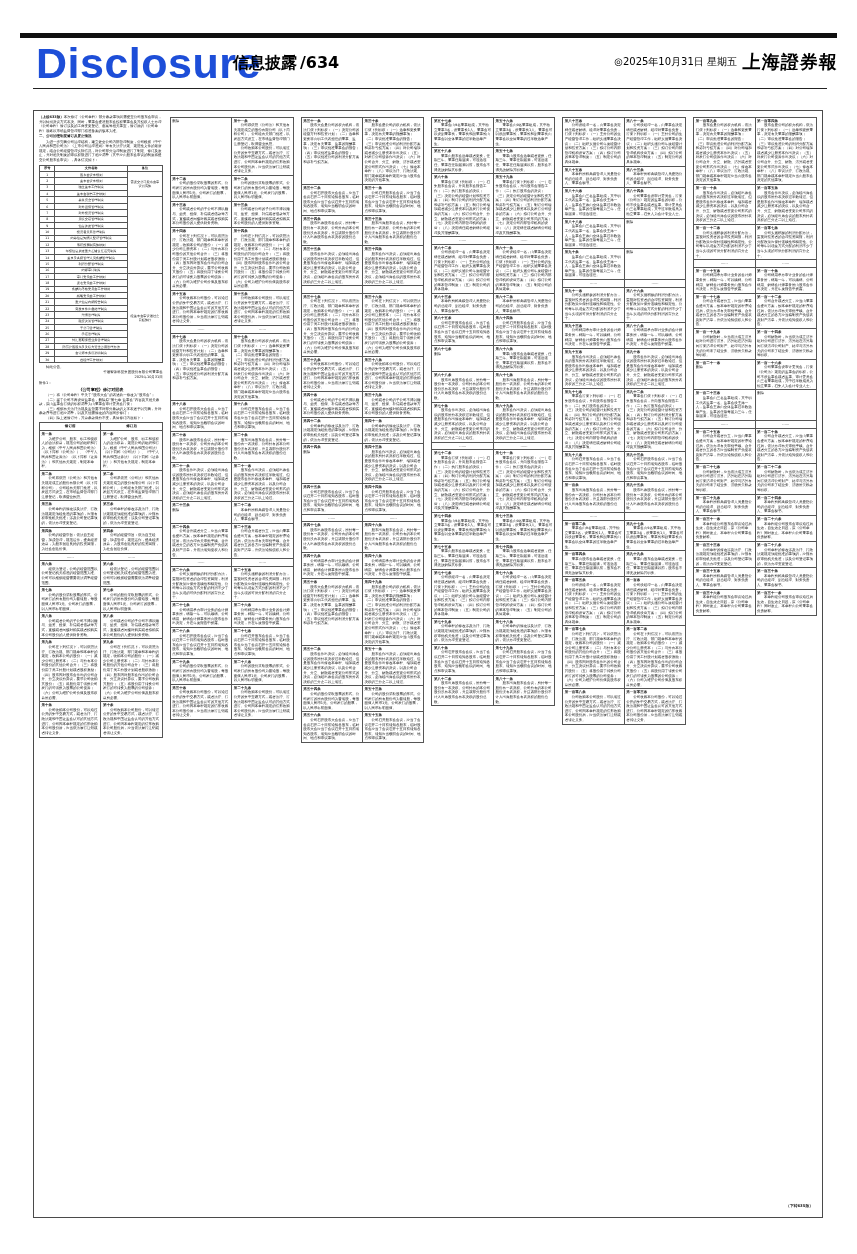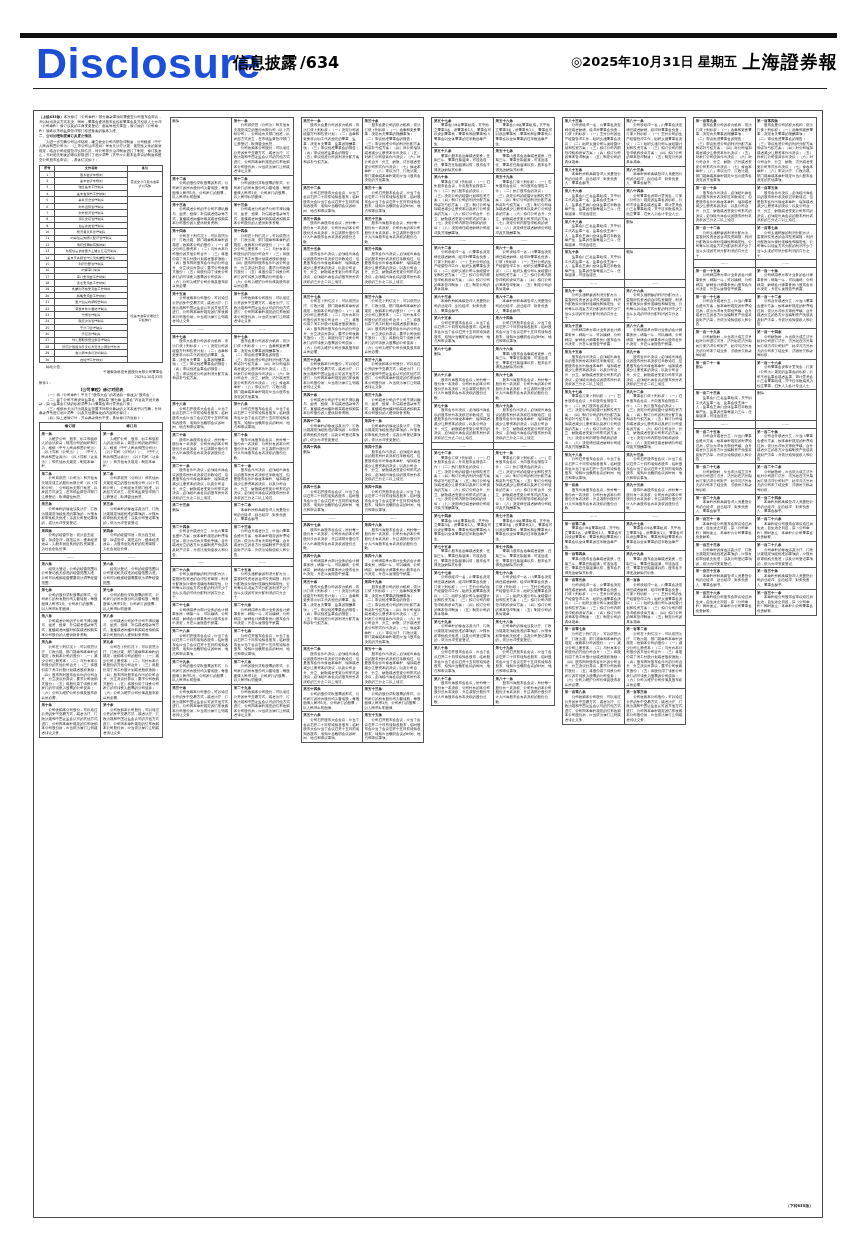--- a/index.html
+++ b/index.html
@@ -4,21 +4,21 @@
 <style>
   html,body{margin:0;padding:0;background:#fff;}
   body{width:857px;height:1254px;position:relative;overflow:hidden;
        font-family:"DejaVu Sans","Liberation Sans",sans-serif;color:#141414;}
   .topbar{position:absolute;left:20px;top:33px;width:817px;height:5px;background:#101010;}
   .brand{position:absolute;left:36px;top:42px;font-size:43px;line-height:43px;font-weight:800;
          color:#1d4ed8;letter-spacing:0.5px;font-family:"Liberation Sans",sans-serif;}
   .section-title{position:absolute;left:233px;top:53px;font-size:16px;font-weight:bold;color:#000;}
   .section-title .pageno{font-weight:bold;margin-left:3px;}
   .right-head{position:absolute;right:19px;top:50px;display:flex;align-items:center;gap:6px;}
-  .head-date{font-size:13px;font-weight:bold;color:#000;}
+  .head-date{font-size:10px;font-weight:normal;color:#000;}
   .masthead{font-size:18px;font-weight:bold;font-family:"DejaVu Serif","Liberation Serif",serif;
             transform:skewX(-4deg);letter-spacing:1px;color:#000;}
   .headrule{position:absolute;left:33px;top:88px;width:794px;height:1px;background:#222;}
   .content-box{position:absolute;left:33px;top:110px;width:790px;height:1108px;border:1px solid #4a4a4a;
                box-sizing:border-box;padding:4px 5px;display:flex;gap:7px;overflow:hidden;background:#fff;}
   .col{flex:1 1 0;min-width:0;overflow:hidden;font-size:3.5px;line-height:1.32;}
   p{margin:0;}
   .para{text-indent:2em;word-break:break-all;}
   .dots{text-indent:0;text-align:center;}
   .del{text-indent:0;}

